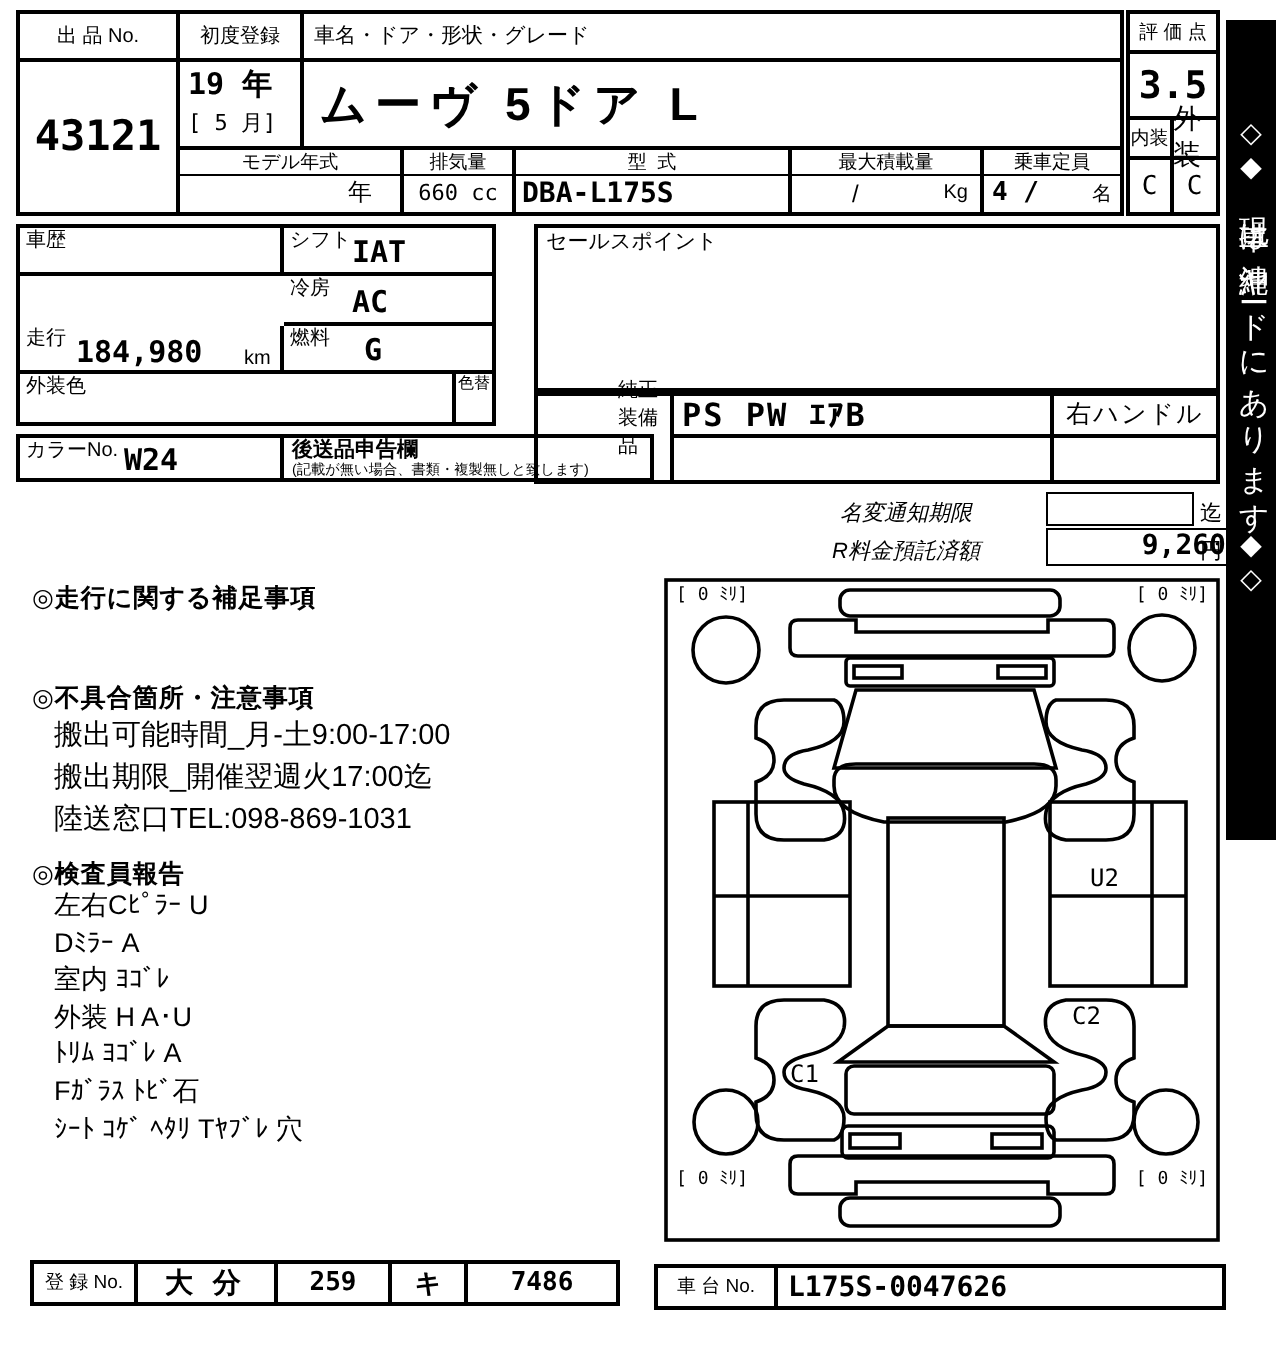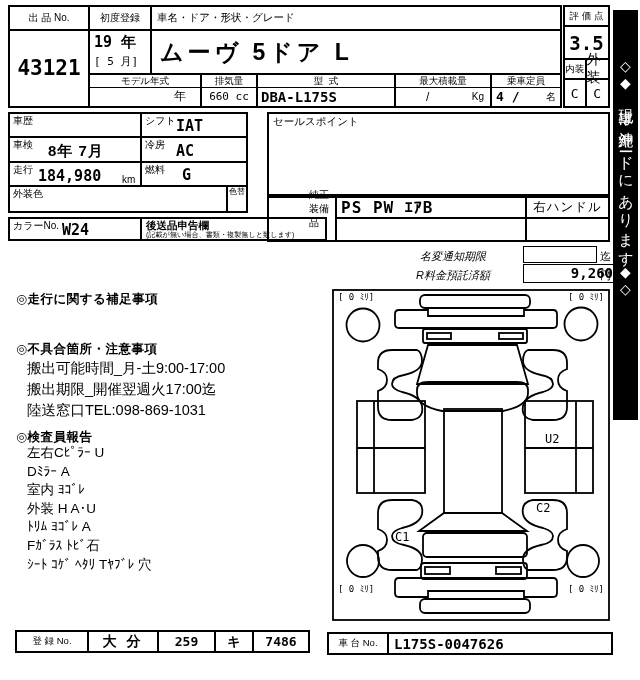--- a/index.html
+++ b/index.html
@@ -113,24 +113,20 @@
   <div class="abs bx" id="dettable">
 
     <div class="abs" style="left:0;top:0;width:132px;height:24px;border-right:2px solid #000;border-bottom:2px solid #000;">
       <span class="corner-label">車歴</span>
     </div>
     <div class="abs" style="left:132px;top:0;width:105px;height:24px;border-bottom:2px solid #000;">
       <span class="corner-label">シフト</span>
       <span class="mono val-big" style="position:absolute;left:34px;top:3px;font-size:15px;">IAT</span>
     </div>
 
-    <div class="abs" style="left:0;top:24px;width:132px;height:25px;border-right:2px solid #000;border-bottom:2px solid #000;">
-      <span class="corner-label">車検</span>
-      <span class="val-big" style="position:absolute;left:38px;top:4px;font-size:15px;letter-spacing:1px;">8年 7月</span>
-    </div>
     <div class="abs" style="left:132px;top:24px;width:105px;height:25px;border-bottom:2px solid #000;">
       <span class="corner-label">冷房</span>
       <span class="mono val-big" style="position:absolute;left:34px;top:4px;font-size:15px;">AC</span>
     </div>
 
     <div class="abs" style="left:0;top:49px;width:132px;height:24px;border-right:2px solid #000;border-bottom:2px solid #000;">
       <span class="corner-label">走行</span>
       <span class="mono val-big" style="position:absolute;left:28px;top:4px;font-size:15px;">184,980</span>
       <span style="position:absolute;left:112px;top:11px;font-size:10px;">km</span>
     </div>
@@ -257,21 +253,21 @@
       <text x="6" y="303" font-size="9">[ 0 ﾐﾘ]</text>
       <text x="272" y="303" text-anchor="end" font-size="9">[ 0 ﾐﾘ]</text>
 
       <text x="213" y="154" font-size="12">U2</text>
       <text x="204" y="223" font-size="12">C2</text>
       <text x="63" y="252" font-size="12">C1</text>
     </svg>
   </div>
 
   <div class="abs bx" id="regtable">
-    <div class="fcell" style="width:70px;font-size:9.5px;">登 録 No.</div>
+    <div class="fcell" style="width:50px;font-size:9.5px;">登 録 No.</div>
     <div class="fcell val-big" style="width:70px;border-left:2px solid #000;font-size:14px;letter-spacing:3px;">大 分</div>
     <div class="fcell mono val-big" style="width:57px;border-left:2px solid #000;font-size:13px;">259</div>
     <div class="fcell val-big" style="width:38px;border-left:2px solid #000;font-size:13px;">キ</div>
     <div class="fcell mono val-big" style="flex:1;border-left:2px solid #000;font-size:13px;">7486</div>
   </div>
 
   <div class="abs bx" id="chassistable">
     <div class="fcell" style="width:58px;font-size:9.5px;">車 台 No.</div>
     <div class="mono val-big" style="flex:1;border-left:2px solid #000;font-size:14px;display:flex;align-items:center;padding-left:5px;">L175S-0047626</div>
   </div>

